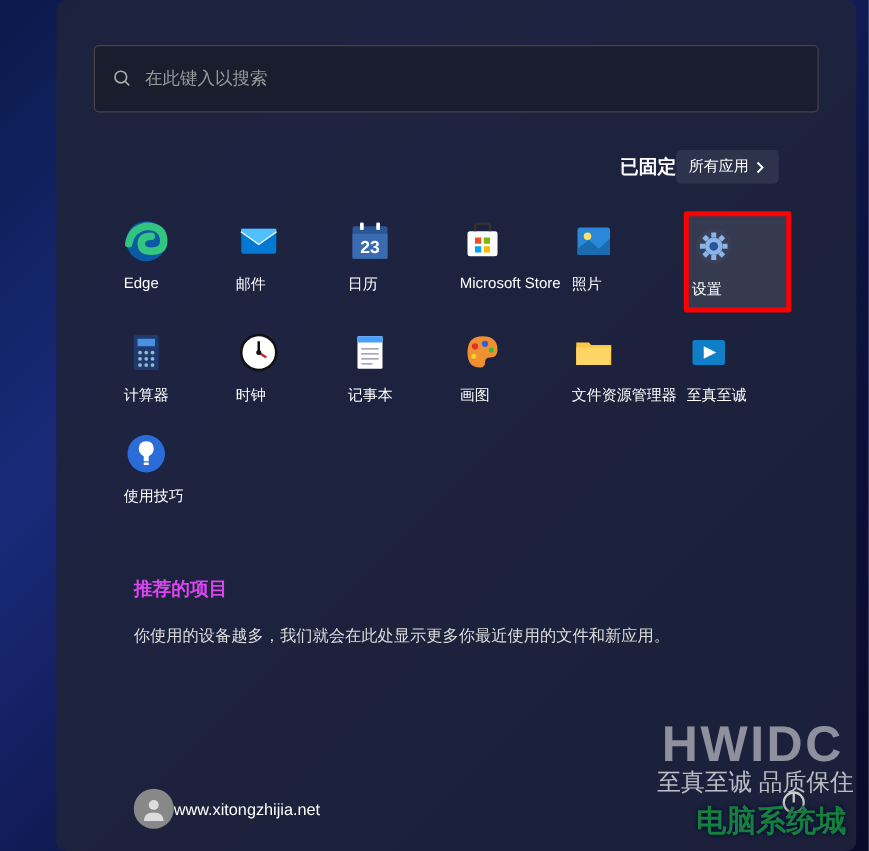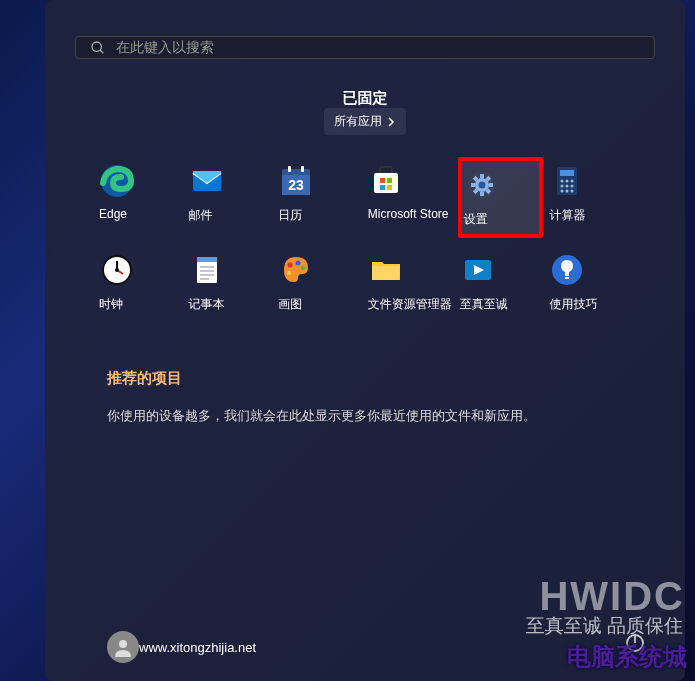--- a/index.html
+++ b/index.html
@@ -16,37 +16,36 @@
   left: 45px;
   top: 0;
   width: 640px;
   height: 681px;
   background: rgba(30, 35, 60, 0.92);
   border-radius: 8px;
   padding-top: 16px;
 }
 .search-box {
   margin: 20px 30px 0 30px;
-  height: 23px;
+  height: 54px;
   background: #1a1d2e;
   border: 1px solid #444;
   border-radius: 4px;
   display: flex;
   align-items: center;
   padding: 0 14px;
   color: #aaa;
 }
 .search-icon-svg { width: 16px; height: 16px; margin-right: 10px; }
 .search-text { font-size: 14px; color: #999; }
 .section-header {
   display: flex;
-  justify-content: center;
+  justify-content: flex-end;
   align-items: center;
   margin: 30px 62px 0 62px;
-  flex-direction: column;
 }
 .section-title { color: #fff; font-size: 15px; font-weight: 600; }
 .all-apps-btn {
   background: rgba(255,255,255,0.08);
   border: none;
   border-radius: 4px;
   padding: 5px 10px;
   color: #fff;
   font-size: 12px;
   display: flex;
@@ -69,59 +68,59 @@
   cursor: pointer;
 }
 .app-tile.highlight {
   border: 4px solid #ff0000;
   background: rgba(200,200,200,0.15);
   border-radius: 2px;
 }
 .app-icon { width: 36px; height: 36px; display: flex; align-items: center; justify-content: center; }
 .app-label { color: #fff; font-size: 12px; text-align: center; white-space: nowrap; }
 .recommended { margin: 50px 62px 0 62px; }
-.rec-title { color: #fdba74; font-size: 15px; font-weight: 600; margin-bottom: 18px; }
+.rec-title { color: #d946ef; font-size: 15px; font-weight: 600; margin-bottom: 18px; }
 .rec-text { color: #ddd; font-size: 13px; line-height: 1.6; }
 .footer {
   position: absolute;
   bottom: 18px;
   left: 62px;
   right: 30px;
   display: flex;
   align-items: center;
 }
 .user-avatar {
   width: 32px; height: 32px;
   border-radius: 50%;
   background: #888;
   display: flex; align-items: center; justify-content: center;
 }
 .user-text { color: #fff; font-size: 13px; }
 .watermark {
   position: absolute;
-  right: 10px;
+  right: 20px;
   bottom: 62px;
   color: rgba(255,255,255,0.5);
   font-size: 40px;
   font-weight: 700;
   letter-spacing: 2px;
 }
 .credit {
   position: absolute;
   right: 12px;
   bottom: 42px;
   color: rgba(255,255,255,0.7);
   font-size: 19px;
   text-align: right;
 }
 .brand {
   position: absolute;
-  right: 8px;
+  right: 18px;
   bottom: 8px;
-  color: #4c1d95;
+  color: #15803d;
   font-size: 24px;
   font-weight: bold;
   text-shadow: 0 0 4px #003;
 }
 .power-icon {
   position: absolute;
   right: 50px;
   bottom: 24px;
 }
 </style>
@@ -191,20 +190,30 @@
             <path d="M12 10 L12 6 Q12 4 14 4 L22 4 Q24 4 24 6 L24 10" stroke="#333" stroke-width="2" fill="none"></path>
             <rect x="12" y="15" width="5" height="5" fill="#f25022"></rect>
             <rect x="19" y="15" width="5" height="5" fill="#7fba00"></rect>
             <rect x="12" y="22" width="5" height="5" fill="#00a4ef"></rect>
             <rect x="19" y="22" width="5" height="5" fill="#ffb900"></rect>
           </svg>
       </div>
       <div class="app-label">Microsoft Store</div>
     </div>
 
+    <div class="app-tile">
+      <div class="app-icon">
+        <svg width="36" height="36" viewBox="0 0 36 36">
+            <rect x="5" y="7" width="26" height="22" rx="2" fill="#2b88d8"></rect>
+            <circle cx="13" cy="14" r="3" fill="#ffe26a"></circle>
+            <path d="M5 24 L14 17 L22 24 L31 16 L31 29 L5 29 Z" fill="#1a6bb0"></path>
+          </svg>
+      </div>
+      <div class="app-label">照片</div>
+    </div>
 
     <div class="app-tile highlight">
       <div class="app-icon">
         <svg width="36" height="36" viewBox="0 0 36 36">
             <circle cx="18" cy="18" r="14" fill="#3a3f58"></circle>
             <g transform="translate(18 18)">
               <path d="M-2 -11 L2 -11 L2 -7 L-2 -7 Z M-2 11 L2 11 L2 7 L-2 7 Z M-11 -2 L-11 2 L-7 2 L-7 -2 Z M11 -2 L11 2 L7 2 L7 -2 Z" fill="#8bb4e8" transform="rotate(0)"></path>
               <path d="M-2 -11 L2 -11 L2 -7 L-2 -7 Z M-2 11 L2 11 L2 7 L-2 7 Z" fill="#8bb4e8" transform="rotate(45)"></path>
               <path d="M-2 -11 L2 -11 L2 -7 L-2 -7 Z M-2 11 L2 11 L2 7 L-2 7 Z" fill="#8bb4e8" transform="rotate(-45)"></path>
               <circle r="7" fill="#8bb4e8"></circle>

